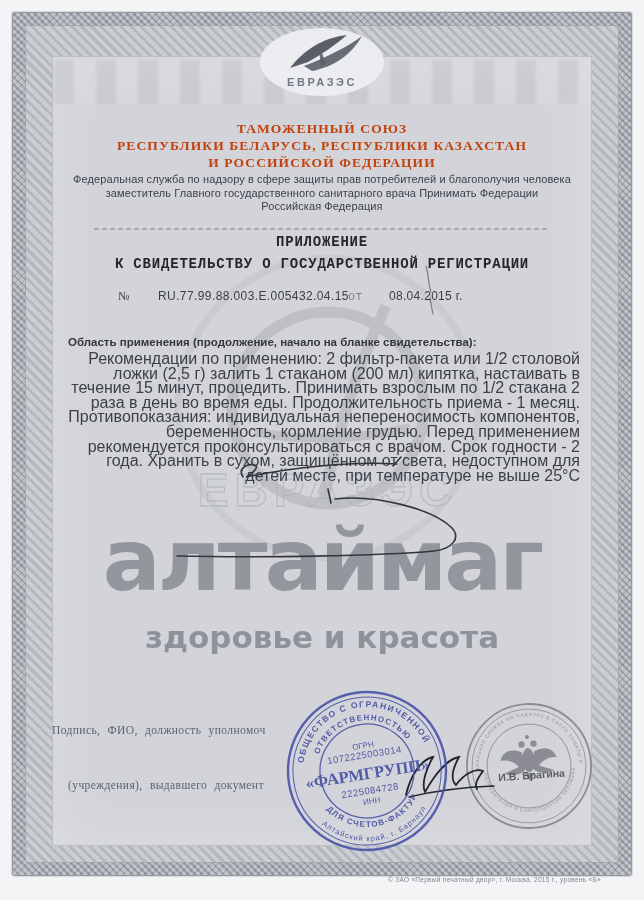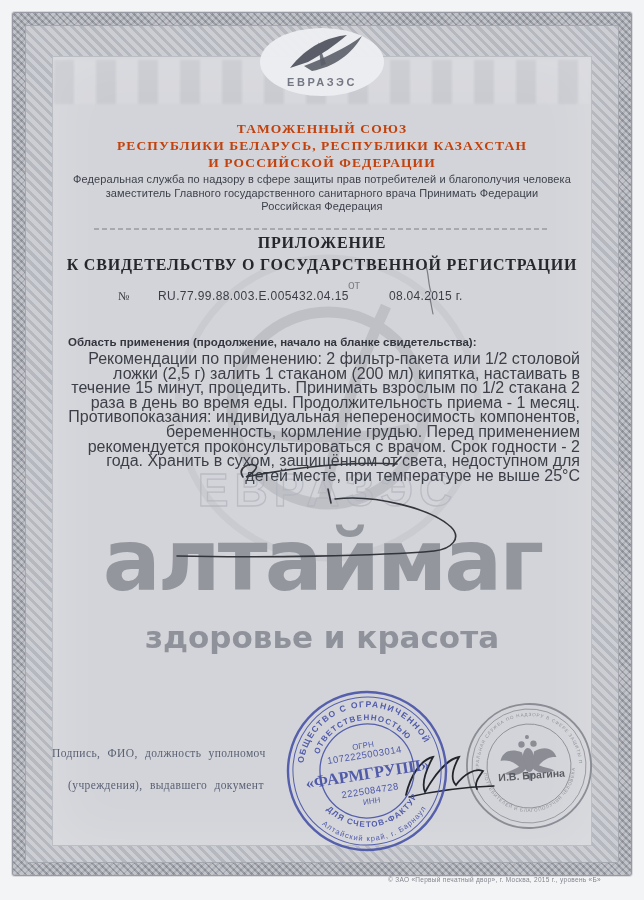--- a/index.html
+++ b/index.html
@@ -42,21 +42,21 @@
   .logo svg{display:block;margin:0 auto;}
   
   .hdr{position:absolute;left:52px;width:540px;text-align:center;z-index:3;color:#c2410c;}
   .hdr-serif{font-family:"Liberation Serif",serif;font-weight:700;font-size:13.5px;letter-spacing:1.1px;}
   .hdr-sans{font-family:"Liberation Sans",sans-serif;font-size:11px;color:#3d414b;letter-spacing:.1px;}
   .microline{
     position:absolute;left:94px;right:94px;top:228px;height:2px;z-index:3;opacity:.65;
     background:repeating-linear-gradient(90deg,#8e919b 0 5px, transparent 5px 8px);
   }
   .title{position:absolute;left:52px;width:540px;text-align:center;z-index:3;
-    font-family:Liberation Serif, serif;font-weight:700;font-size:16px;color:#26272d;letter-spacing:.8px;}
+    font-family:Liberation Mono, monospace;font-weight:700;font-size:14px;color:#26272d;letter-spacing:.8px;}
   .numrow{position:absolute;z-index:3;font-size:12px;color:#3b3e46;}
   .numrow.faded{opacity:.55;}
   
   .body-heading{position:absolute;left:68px;top:336px;width:510px;z-index:3;
     font-size:11.5px;font-weight:700;color:#33363e;}
   .body-par{position:absolute;left:66px;top:352px;width:514px;z-index:3;
     font-size:16px;line-height:14.6px;color:#3c3f47;text-align:right;}
   
   .wm-emblem{position:absolute;left:0;top:0;z-index:1;pointer-events:none;}
   .wm-brand{position:absolute;left:0;right:0;top:508px;text-align:center;z-index:2;pointer-events:none;margin-top:9px;}
@@ -125,21 +125,21 @@
   <div class="hdr hdr-sans" style="top:187px;">заместитель Главного государственного санитарного врача Принимать Федерации</div>
   <div class="hdr hdr-sans" style="top:200px;">Российская Федерация</div>
 
   <div class="microline"></div>
 
   <div class="title" style="top:234px;">ПРИЛОЖЕНИЕ</div>
   <div class="title" style="top:256px;">К СВИДЕТЕЛЬСТВУ О ГОСУДАРСТВЕННОЙ РЕГИСТРАЦИИ</div>
 
   <div class="numrow" style="left:118px;top:289px;font-family:'Liberation Serif',serif;">№</div>
   <div class="numrow" style="left:158px;top:289px;letter-spacing:.4px;">RU.77.99.88.003.E.005432.04.15</div>
-  <div class="numrow faded" style="left:348px;top:278px;">от</div>
+  <div class="numrow faded" style="left:348px;top:290px;font-family:Liberation Mono, monospace;">от</div>
   <div class="numrow" style="left:389px;top:289px;letter-spacing:.3px;">08.04.2015 г.</div>
 
   <div class="body-heading">Область применения (продолжение, начало на бланке свидетельства):</div>
   <div class="body-par">Рекомендации по применению: 2 фильтр-пакета или 1/2 столовой ложки (2,5 г) залить 1 стаканом (200 мл) кипятка, настаивать в течение 15 минут, процедить. Принимать взрослым по 1/2 стакана 2 раза в день во время еды. Продолжительность приема - 1 месяц. Противопоказания: индивидуальная непереносимость компонентов, беременность, кормление грудью. Перед применением рекомендуется проконсультироваться с врачом. Срок годности - 2 года. Хранить в сухом, защищённом от света, недоступном для детей месте, при температуре не выше 25°С</div>
 
   <svg class="sig" width="644" height="900" viewBox="0 0 644 900">
     <g stroke="#33353d" stroke-width="1.6" fill="none" stroke-linecap="round">
       <path d="M 243 477 C 237 468 249 462 256 466 C 258 468 252 474 246 477 C 290 468 350 461 397 464"></path>
       <path d="M 393 466 L 401 457"></path>
       <path d="M 328 489 L 331 503"></path>
@@ -211,18 +211,18 @@
       <path d="M64 56 C 52 50 44 55 42 63 C 50 62 55 65 60 70 C 55 73 50 73 45 76 C 53 80 63 78 67 72 Z"></path>
       <path d="M76 56 C 88 50 96 55 98 63 C 90 62 85 65 80 70 C 85 73 90 73 95 76 C 87 80 77 78 73 72 Z"></path>
       <circle cx="64" cy="48" r="3.2"></circle>
       <circle cx="76" cy="48" r="3.2"></circle>
       <circle cx="70" cy="41" r="2"></circle>
       <path d="M65 77 L 75 77 L 70 85 Z"></path>
     </g>
     <text x="72" y="83" text-anchor="middle" font-size="10.5" fill="#3d3f47" font-weight="bold" opacity="0.95">И.В. Брагина</text>
   </svg>
 
-  <div class="note" style="top:747px;">Подпись, ФИО, должность уполномоч</div>
+  <div class="note" style="top:724px;">Подпись, ФИО, должность уполномоч</div>
   <div class="note" style="top:779px;padding-left:16px;">(учреждения), выдавшего документ</div>
 
   <div class="printnote">© ЗАО «Первый печатный двор», г. Москва, 2015 г., уровень «Б»</div>
 
 </div>
 
 </body></html>

